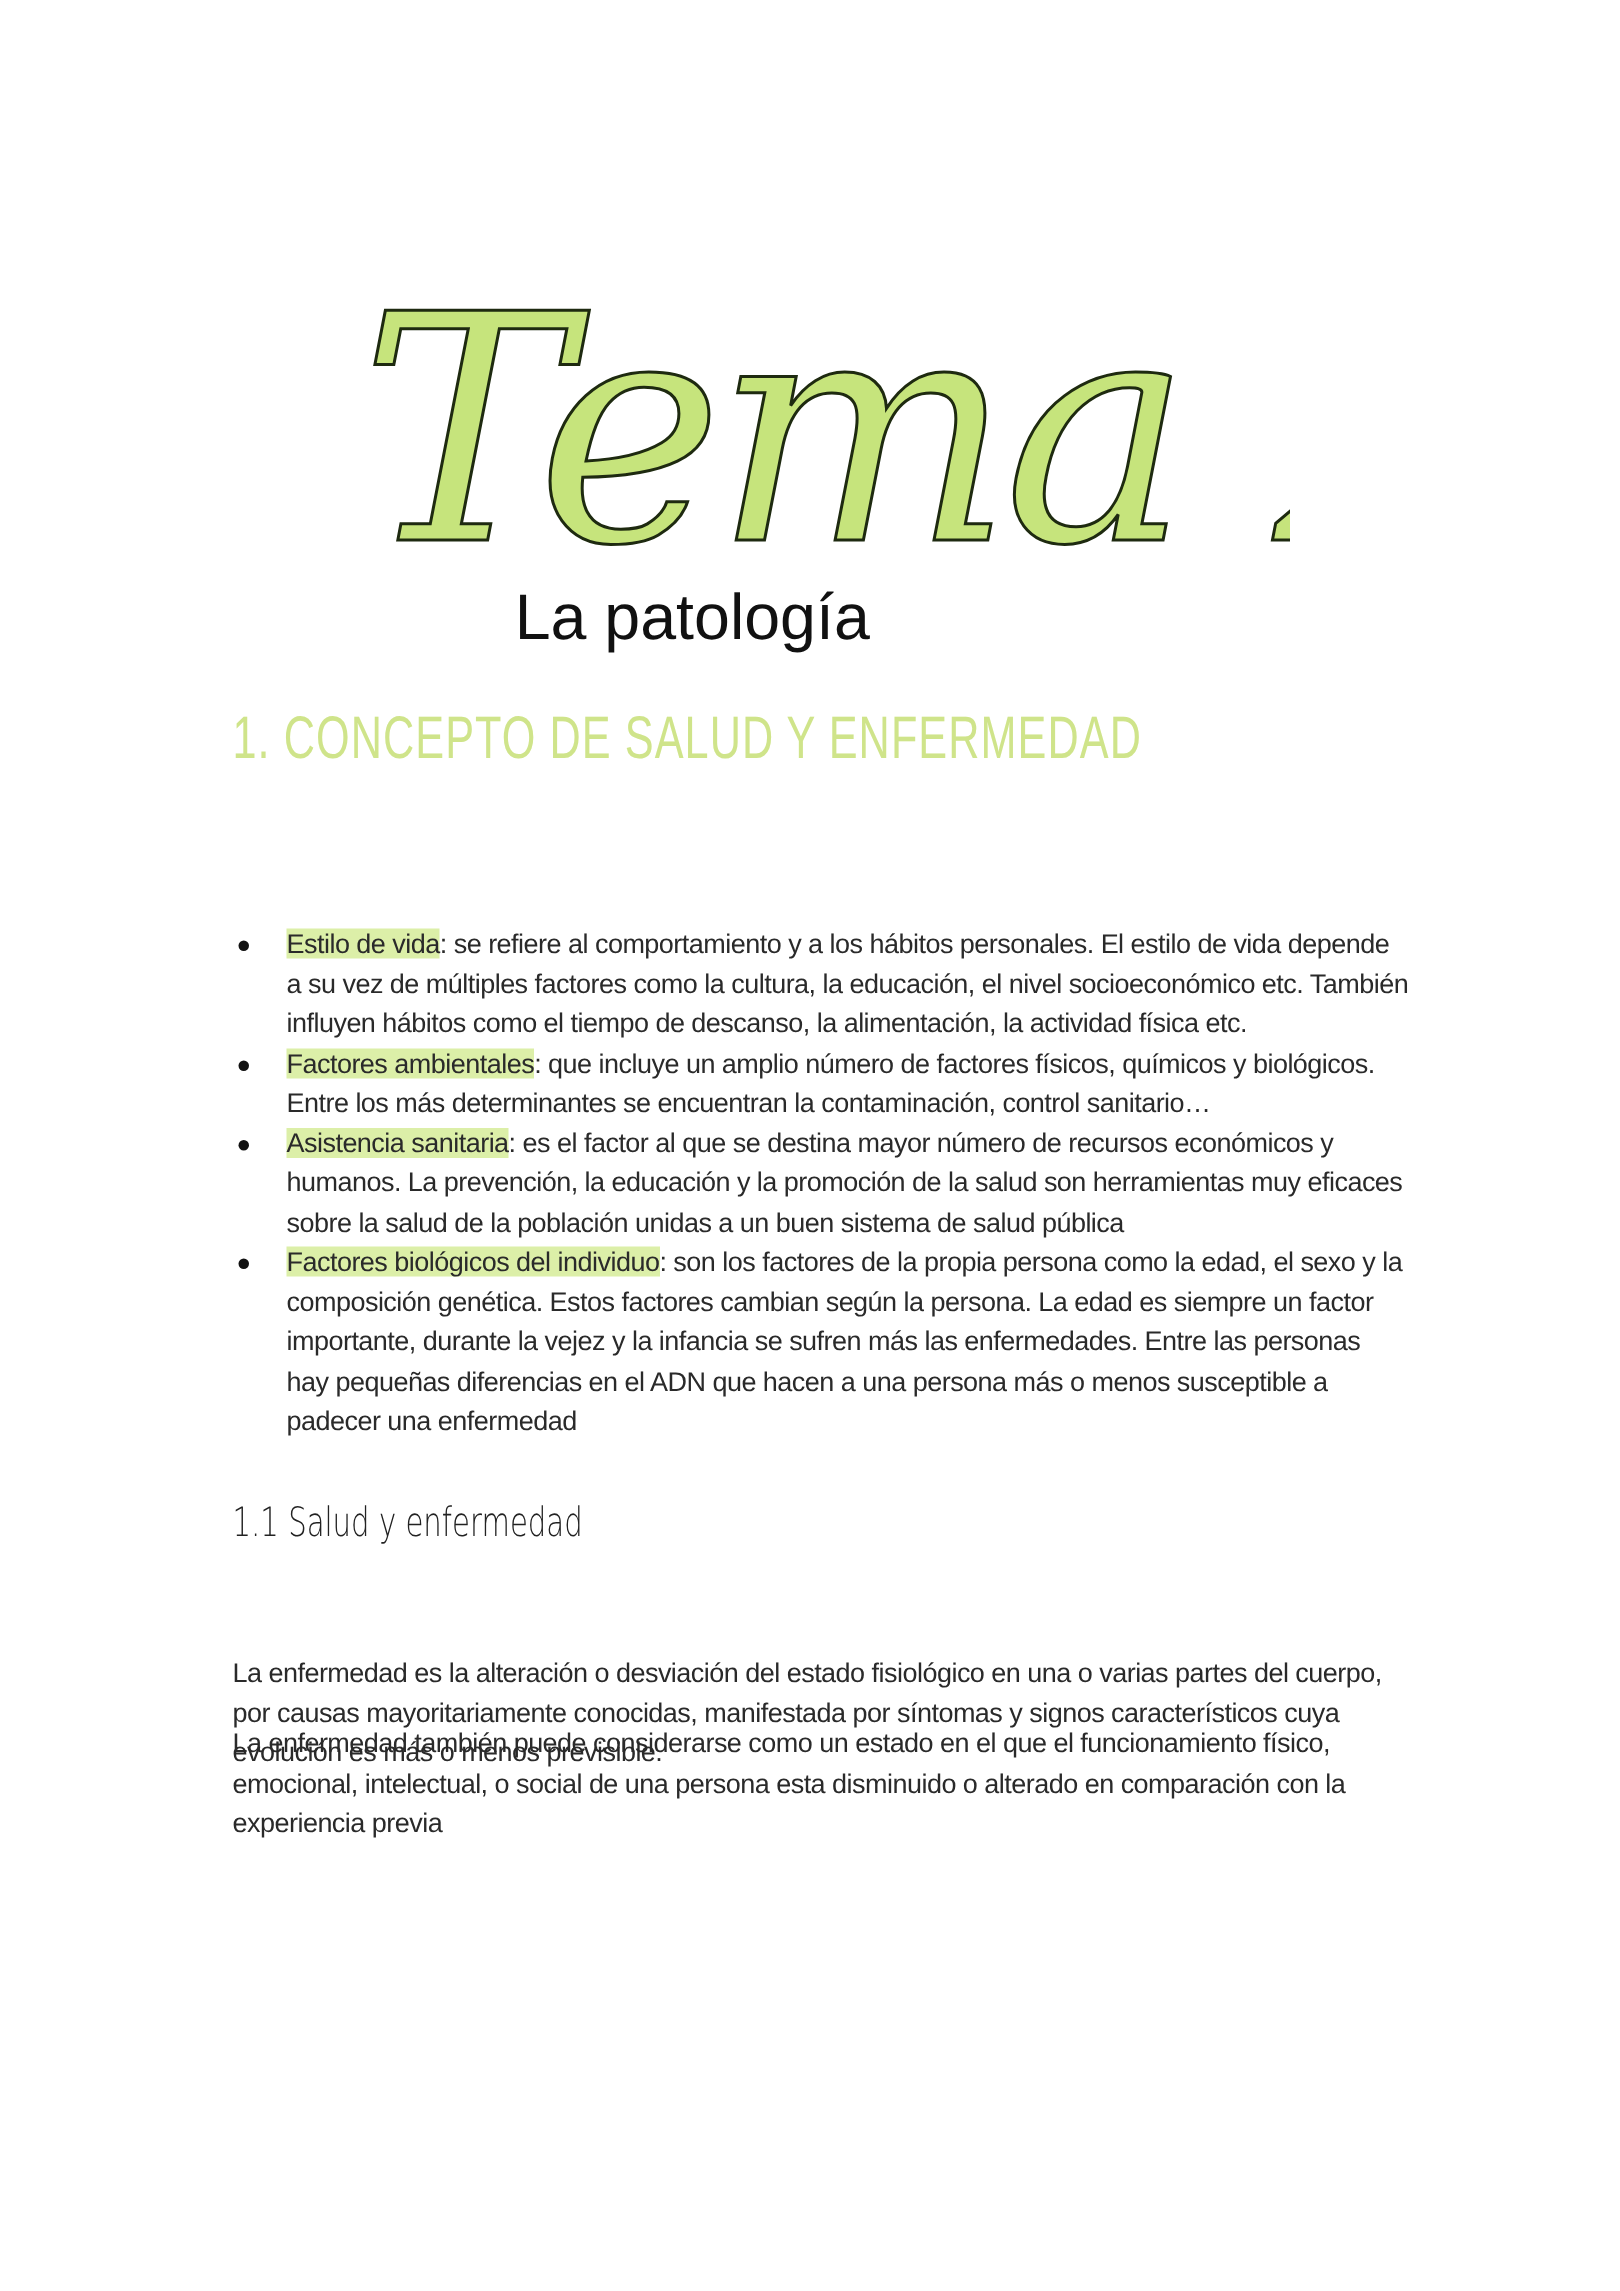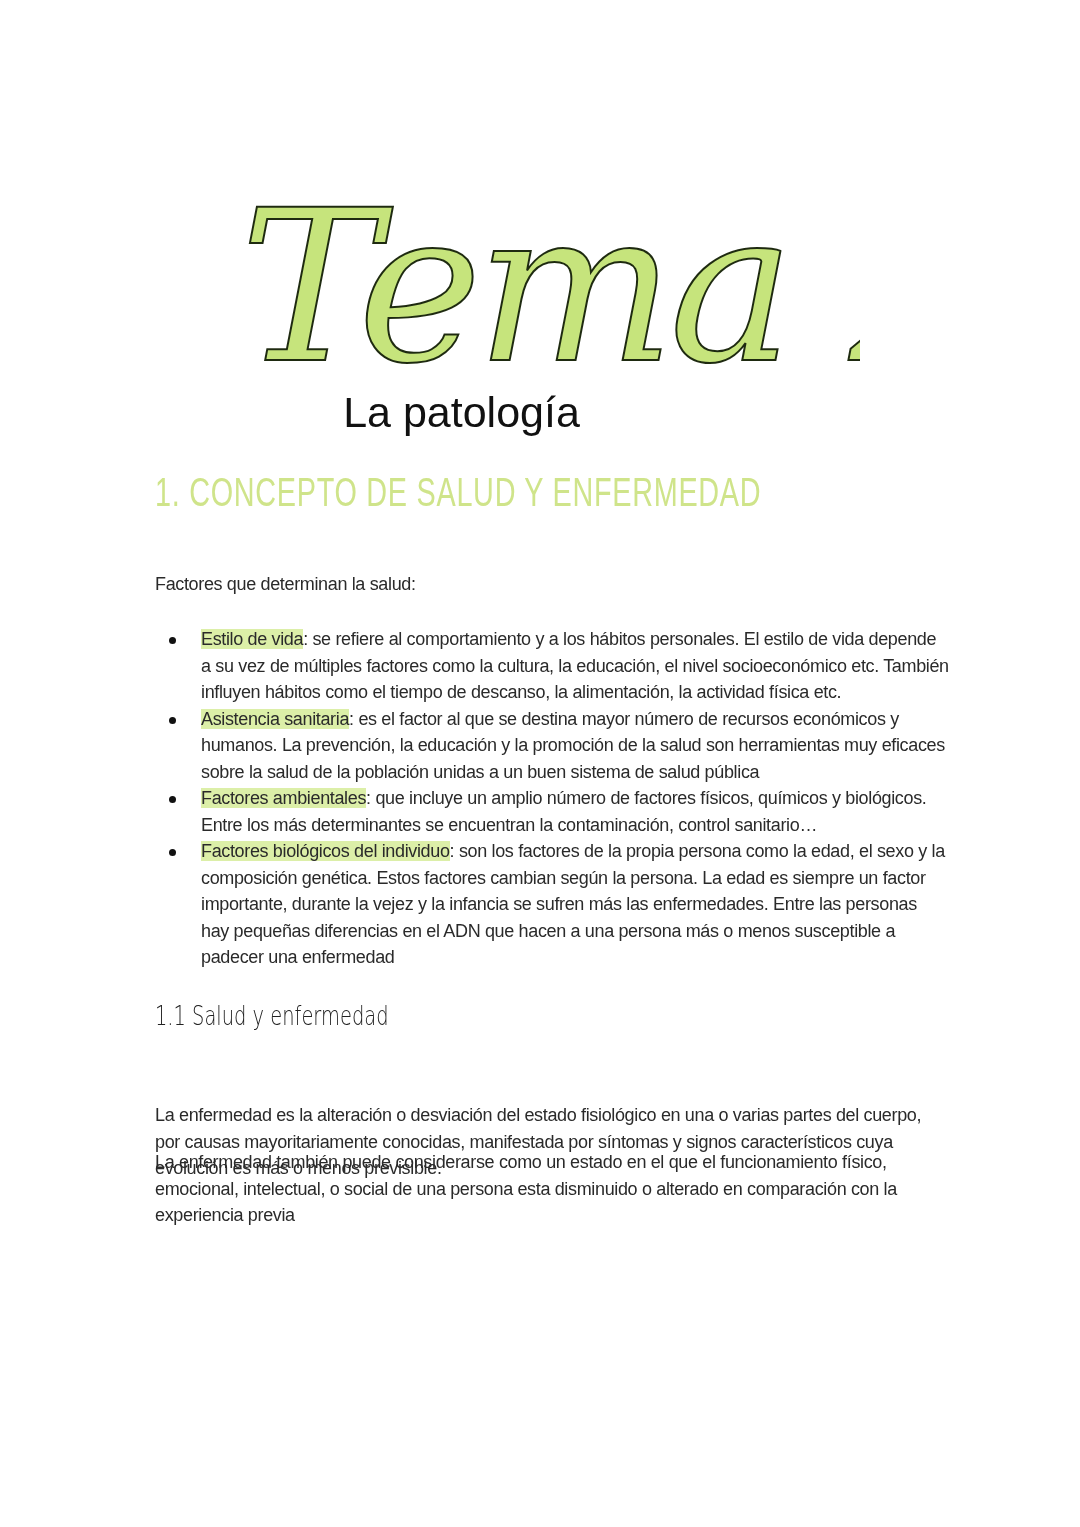--- a/index.html
+++ b/index.html
@@ -19,21 +19,21 @@
         font-size: 40px; color: #cfe48a; letter-spacing: 1px; transform: scaleX(0.72); transform-origin: left top;
         font-weight: normal; white-space: nowrap; }
 
   .h2 { position: absolute; left: 155px; top: 1000px; font-family: "DejaVu Sans", sans-serif;
         font-size: 27px; color: #222; transform: scaleX(0.72); transform-origin: left top; font-weight: 300;
         white-space: nowrap; }
 
   .para { position: absolute; left: 155px; width: 780px; font-family: "Liberation Sans", sans-serif;
           font-size: 18px; line-height: 26.5px; color: #2a2a2a; letter-spacing: -0.35px; }
 
-  ul.bullets { position: absolute; left: 155px; width: 780px; margin: 14px; padding: 0; list-style: none;
+  ul.bullets { position: absolute; left: 155px; width: 780px; margin: 4px; padding: 0; list-style: none;
                font-family: "Liberation Sans", sans-serif; font-size: 18px; line-height: 26.5px;
                color: #2a2a2a; letter-spacing: -0.35px; }
   ul.bullets li { position: relative; padding-left: 32px; }
   .bullet-dot { position: absolute; left: 0; top: 11px; width: 7px; height: 7px; border-radius: 50%; background: #111; }
   .hl { background: #dcefa8; }
   .squiggle { text-decoration: underline wavy #7a8c3a; text-decoration-thickness: 1px; text-underline-offset: 3px; }
 </style>
 </head>
 <body>
 
@@ -43,34 +43,33 @@
     <svg viewBox="0 0 640 250">
       <text class="title-text" x="20" y="200">Tema 2</text>
     </svg>
   </div>
 
   <div class="subtitle">La patología</div>
 
   <div class="h1">1. CONCEPTO DE SALUD Y ENFERMEDAD</div>
 
 
-  <div class="para" style="top:571px;">Factores que determinan la salud:</div>
 
   <ul class="bullets" style="top:612px;">
     <li>
       <span class="bullet-dot"></span>
       <span class="hl">Estilo de vida</span><span>: se refiere al comportamiento y a los hábitos personales. El estilo de vida depende a su vez de múltiples factores como la cultura, la educación, el nivel socioeconómico etc.  También influyen hábitos como el tiempo de descanso, la alimentación, la actividad física etc.</span>
     </li>
     <li>
       <span class="bullet-dot"></span>
-      <span class="hl">Asistencia sanitaria</span><span>: es el factor al que se destina mayor número de recursos económicos y humanos. La prevención, la educación y la promoción de la salud son herramientas muy eficaces sobre la salud de la población unidas a un buen sistema de salud pública</span>
+      <span class="hl"> Factores ambientales</span><span>: que incluye un amplio número de factores físicos, químicos y biológicos. Entre los más determinantes se encuentran la contaminación, control sanitario…</span>
     </li>
     <li>
       <span class="bullet-dot"></span>
-      <span class="hl"> Factores ambientales</span><span>: que incluye un amplio número de factores físicos, químicos y biológicos. Entre los más determinantes se encuentran la contaminación, control sanitario…</span>
+      <span class="hl">Asistencia sanitaria</span><span>: es el factor al que se destina mayor número de recursos económicos y humanos. La prevención, la educación y la promoción de la salud son herramientas muy eficaces sobre la salud de la población unidas a un buen sistema de salud pública</span>
     </li>
     <li>
       <span class="bullet-dot"></span>
       <span class="hl">Factores biológicos del individuo</span><span>: son los factores de la propia persona como la edad, el sexo y la composición genética. Estos factores cambian según la persona. La edad es siempre un factor importante, durante la vejez y la infancia se sufren más las enfermedades. Entre las personas hay pequeñas diferencias en el ADN que hacen a una persona más o menos susceptible a padecer una enfermedad</span>
     </li>
   </ul>
 
   <div class="h2">1.1 Salud y enfermedad</div>
 
   <div class="para" style="top:1055px;margin-top:47px;">La enfermedad es la alteración o desviación del estado fisiológico en una o varias partes del cuerpo, por causas mayoritariamente conocidas, manifestada por síntomas y signos característicos cuya evolución es más o menos previsible.</div>

